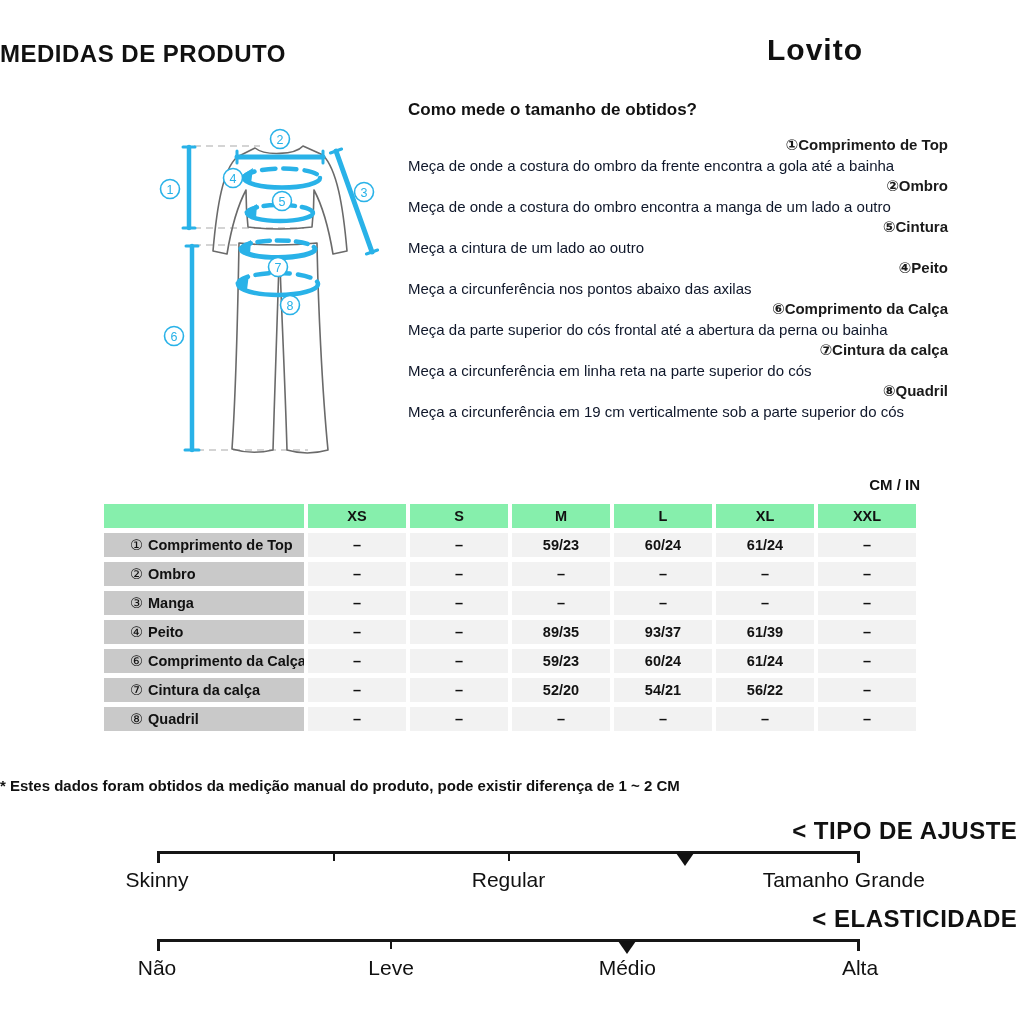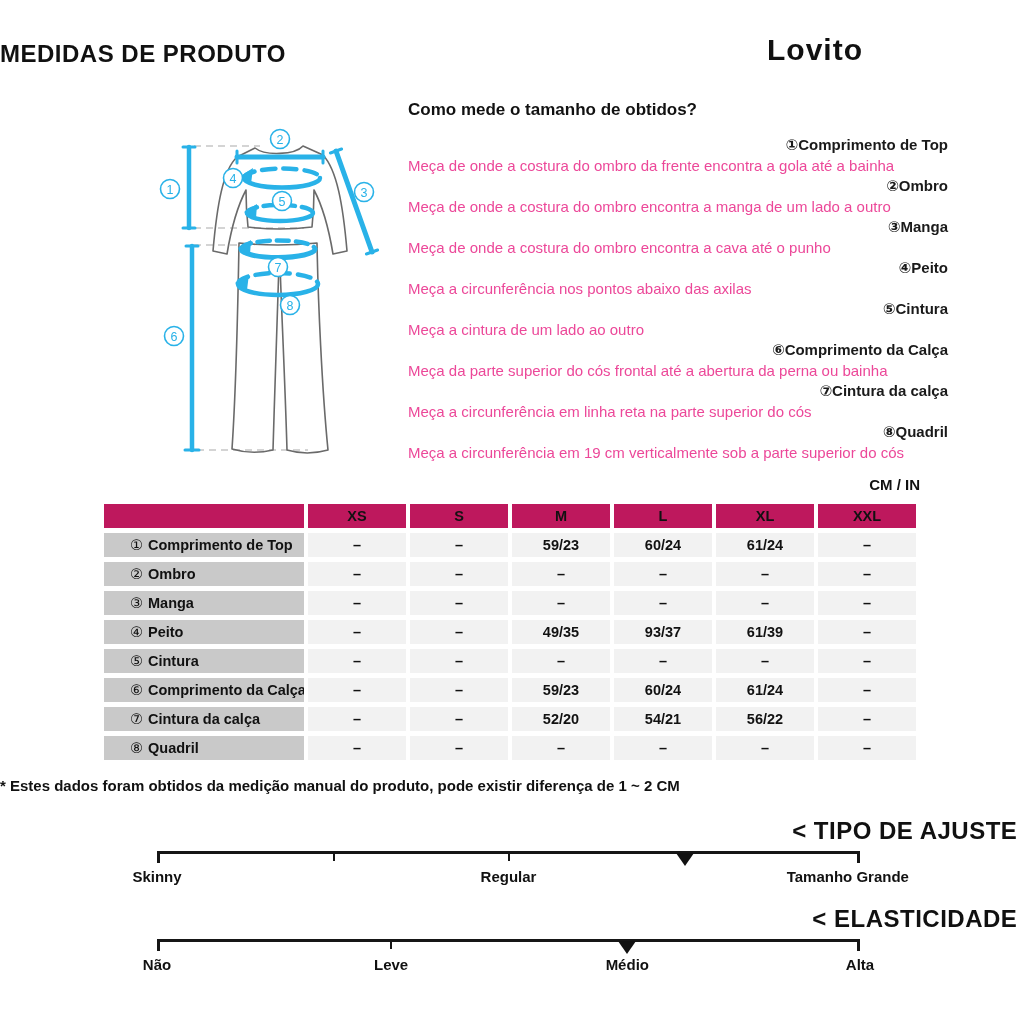--- a/index.html
+++ b/index.html
@@ -12,27 +12,27 @@
   .page-title{position:absolute;top:40px;left:0;width:100%;text-align:left;
     font-size:24px;font-weight:bold;letter-spacing:.5px;}
   .brand-logo{position:absolute;top:33px;left:767px;font-size:30px;font-weight:bold;
     letter-spacing:1px;}
   
   .diagram{position:absolute;left:140px;top:120px;width:280px;height:345px;}
   
   .guide{position:absolute;left:408px;top:99px;width:540px;}
   .g-head{font-size:17px;font-weight:bold;line-height:22px;margin:0 0 14px 0;}
   .g-label{font-size:15px;font-weight:bold;line-height:20px;color:#1a1a1a;text-align:right;}
-  .g-desc{font-size:15px;line-height:21px;color:#ec4899;}
+  .g-desc{font-size:15px;line-height:21px;color:#0f172a;}
   
   .table-wrap{position:absolute;left:100px;top:476px;width:820px;}
   .cm-in{text-align:right;font-weight:bold;font-size:15px;height:22px;line-height:18px;}
   table{border-collapse:separate;border-spacing:4px 5px;width:100%;table-layout:fixed;margin-top:1px;}
   th,td{height:24px;line-height:24px;padding:0;font-size:14.5px;overflow:hidden;white-space:nowrap;}
-  th{background:#be185d;font-weight:bold;text-align:center;}
+  th{background:#86efac;font-weight:bold;text-align:center;}
   td.rl{background:#c9c9c9;text-align:left;padding-left:26px;font-weight:bold;}
   td.rl .num{margin-right:5px;font-weight:normal;}
   td.val{background:#f2f2f2;text-align:center;font-weight:bold;}
   
   .note{position:absolute;top:777px;left:0;width:100%;text-align:left;
     font-size:15px;font-weight:bold;}
   
   .scale-title{position:absolute;left:15px;width:100%;text-align:right;
     font-size:24px;font-weight:bold;letter-spacing:.5px;}
   .scale-title.fit{top:817px;}
@@ -41,21 +41,21 @@
   .scale.fit{top:851px;}
   .scale.ela{top:939px;}
   .track{position:absolute;left:0;top:0;width:100%;height:3px;background:#161616;}
   .endcap{position:absolute;top:0;width:3px;height:12px;background:#161616;}
   .endcap.l{left:0;}
   .endcap.r{right:0;}
   .tick{position:absolute;top:0;width:2px;height:10px;background:#161616;transform:translateX(-50%);}
   .marker{position:absolute;top:2px;width:0;height:0;transform:translateX(-50%);
     border-left:9px solid transparent;border-right:9px solid transparent;
     border-top:13px solid #111;}
-  .s-label{position:absolute;top:17px;font-size:15px;font-weight:bold;white-space:nowrap;
+  .s-label{position:absolute;top:17px;font-size:21px;font-weight:normal;white-space:nowrap;
     transform:translateX(-50%);}
 </style>
 </head>
 <body>
 
 <div class="page-title">MEDIDAS DE PRODUTO</div>
 <div class="brand-logo">Lovito</div>
 
 <svg class="diagram" viewBox="140 120 280 345" xmlns="http://www.w3.org/2000/svg">
 
@@ -179,30 +179,26 @@
 
   <div class="g-item">
     <div class="g-label"><span>①</span><span>Comprimento de Top</span></div>
     <div class="g-desc">Meça de onde a costura do ombro da frente encontra a gola até a bainha</div>
   </div>
   <div class="g-item">
     <div class="g-label"><span>②</span><span>Ombro</span></div>
     <div class="g-desc">Meça de onde a costura do ombro encontra a manga de um lado a outro</div>
   </div>
   <div class="g-item">
-    <div class="g-label"><span>③</span><span>Manga</span></div>
-    <div class="g-desc">Meça de onde a costura do ombro encontra a cava até o punho</div>
+    <div class="g-label"><span>⑤</span><span>Cintura</span></div>
+    <div class="g-desc">Meça a cintura de um lado ao outro</div>
   </div>
   <div class="g-item">
     <div class="g-label"><span>④</span><span>Peito</span></div>
     <div class="g-desc">Meça a circunferência nos pontos abaixo das axilas</div>
-  </div>
-  <div class="g-item">
-    <div class="g-label"><span>⑤</span><span>Cintura</span></div>
-    <div class="g-desc">Meça a cintura de um lado ao outro</div>
   </div>
   <div class="g-item">
     <div class="g-label"><span>⑥</span><span>Comprimento da Calça</span></div>
     <div class="g-desc">Meça da parte superior do cós frontal até a abertura da perna ou bainha</div>
   </div>
   <div class="g-item">
     <div class="g-label"><span>⑦</span><span>Cintura da calça</span></div>
     <div class="g-desc">Meça a circunferência em linha reta na parte superior do cós</div>
   </div>
   <div class="g-item">
@@ -257,32 +253,23 @@
       <td class="val">–</td>
       <td class="val">–</td>
       <td class="val">–</td>
       <td class="val">–</td>
       <td class="val">–</td>
     </tr>
     <tr>
       <td class="rl"><span class="num">④</span><span>Peito</span></td>
       <td class="val">–</td>
       <td class="val">–</td>
-      <td class="val">49/35</td>
+      <td class="val">89/35</td>
       <td class="val">93/37</td>
       <td class="val">61/39</td>
-      <td class="val">–</td>
-    </tr>
-    <tr>
-      <td class="rl"><span class="num">⑤</span><span>Cintura</span></td>
-      <td class="val">–</td>
-      <td class="val">–</td>
-      <td class="val">–</td>
-      <td class="val">–</td>
-      <td class="val">–</td>
       <td class="val">–</td>
     </tr>
     <tr>
       <td class="rl"><span class="num">⑥</span><span>Comprimento da Calça</span></td>
       <td class="val">–</td>
       <td class="val">–</td>
       <td class="val">59/23</td>
       <td class="val">60/24</td>
       <td class="val">61/24</td>
       <td class="val">–</td>

